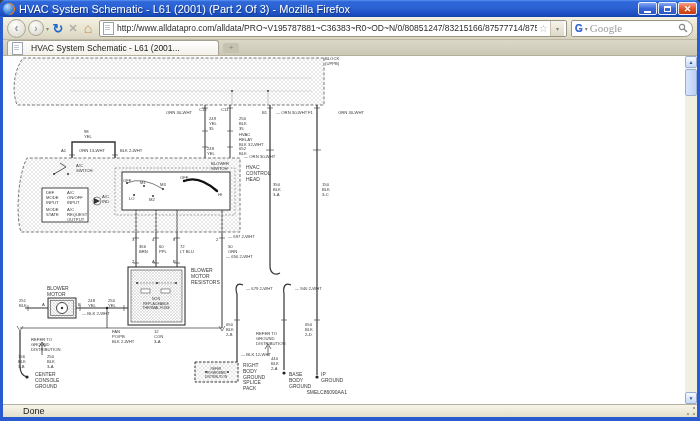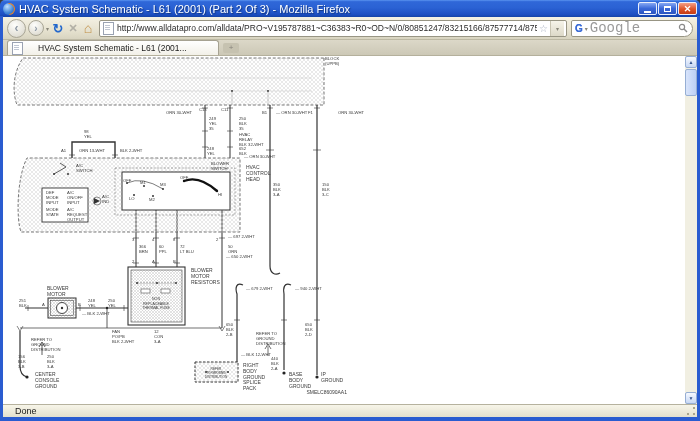--- a/index.html
+++ b/index.html
@@ -40,48 +40,48 @@
     display:flex;align-items:center;padding:0 2px;min-width:0;box-sizing:border-box;margin:0 2px}
   .page-ico{width:9px;height:11px;background:#fff;border:1px solid #9aa2b2;flex:none;position:relative;margin:0 3px 0 1px}
   .page-ico:after{content:"";position:absolute;left:1px;top:2px;width:5px;height:1px;background:#c0c6d2;box-shadow:0 2px 0 #c0c6d2,0 4px 0 #c0c6d2}
   .url-text{flex:1;font-size:8.5px;color:#2a2a2a;white-space:nowrap;overflow:hidden;min-width:0}
   .star{font-size:10px;color:#a8b0c0;flex:none;margin:0 2px}
   .url-drop{width:13px;height:15px;flex:none;border-left:1px solid #c8c4b2;
     background:linear-gradient(180deg,#f6f4ea,#ddd9c8);display:flex;align-items:center;justify-content:center}
   .searchbox{width:122px;height:17px;background:#fff;border:1px solid #989584;flex:none;
     border-radius:2px 9px 9px 2px;display:flex;align-items:center;padding:0 4px 0 3px;gap:2px;box-sizing:border-box}
   .g-logo{font-size:10px;font-weight:bold;color:#3b6cd6;flex:none;text-shadow:0 0 0 #3b6cd6}
-  .search-input{flex:1;border:none;outline:none;font-size:14px;min-width:0;padding:0;color:#333;background:transparent;font-family:Liberation Mono, monospace}
+  .search-input{flex:1;border:none;outline:none;font-size:11px;min-width:0;padding:0;color:#333;background:transparent;font-family:Liberation Serif, serif}
   .search-input::placeholder{color:#9a9a9a}
   .mag{flex:none}
   
   .tabbar{position:absolute;top:40px;left:3px;right:3px;height:16px;z-index:6;box-sizing:border-box;
     background:linear-gradient(180deg,#dcd8c8 0%,#ccc8b6 100%);border-bottom:1px solid #b4b09c;
     display:flex;align-items:flex-end;padding-left:4px}
   .tab{height:15px;width:212px;box-sizing:border-box;flex:none;
     background:linear-gradient(180deg,#ffffff 0%,#f2f0e8 100%);
     border:1px solid #a6a292;border-bottom:none;border-radius:3px 3px 0 0;
-    display:flex;align-items:center;gap:15px;padding:0 4px;font-size:8.5px;color:#1a1a1a}
+    display:flex;align-items:center;gap:8px;padding:0 4px;font-size:8.5px;color:#1a1a1a}
   .tab .page-ico{margin:0}
   .tab-label{white-space:nowrap;overflow:hidden;flex:1}
   .newtab-stub{width:16px;height:10px;margin:0 0 2px 4px;background:#c6c2b0;border-radius:2px;flex:none;
     color:#87ythis847c;color:#87847c;font-size:8px;line-height:10px;text-align:center}
   
   .content{position:absolute;top:56px;left:3px;right:3px;bottom:17px;background:#fff;z-index:1}
   svg.schematic{position:absolute;top:0;left:0;width:700px;height:421px;z-index:2;pointer-events:none}
   .scrollbar{position:absolute;top:56px;right:3px;width:12px;height:348px;background:#f1efe2;z-index:5;box-sizing:border-box}
   .sb-btn{height:12px;box-sizing:border-box;border:1px solid #96aed4;border-radius:2px;
     background:linear-gradient(180deg,#f6f9ff 0%,#c8d8f4 100%);
     color:#35548e;font-size:5px;text-align:center;line-height:10px}
   .sb-down{position:absolute;bottom:0;left:0;right:0}
   .sb-thumb{position:absolute;top:13px;left:0;right:0;height:27px;box-sizing:border-box;
     border:1px solid #96aed4;border-radius:2px;background:linear-gradient(90deg,#d8e4fb 0%,#bccff5 100%)}
   .statusbar{position:absolute;left:3px;right:3px;bottom:4px;height:13px;z-index:6;box-sizing:border-box;
     background:linear-gradient(180deg,#f7f5e9 0%,#e3e0cd 100%);border-top:1px solid #b6b29e;
-    display:flex;align-items:center;font-size:9px;color:#1a1a1a;padding-left:12px}
+    display:flex;align-items:center;font-size:9px;color:#1a1a1a;padding-left:20px}
   .grip{margin-left:auto;width:11px;height:11px;
     background:radial-gradient(circle at 8px 2px,#a8a48e 1px,transparent 1.2px),
                radial-gradient(circle at 8px 8px,#a8a48e 1px,transparent 1.2px),
                radial-gradient(circle at 2px 8px,#a8a48e 1px,transparent 1.2px)}
 </style>
 </head>
 <body>
 
 <div class="titlebar">
   <div class="fx-icon"></div>

